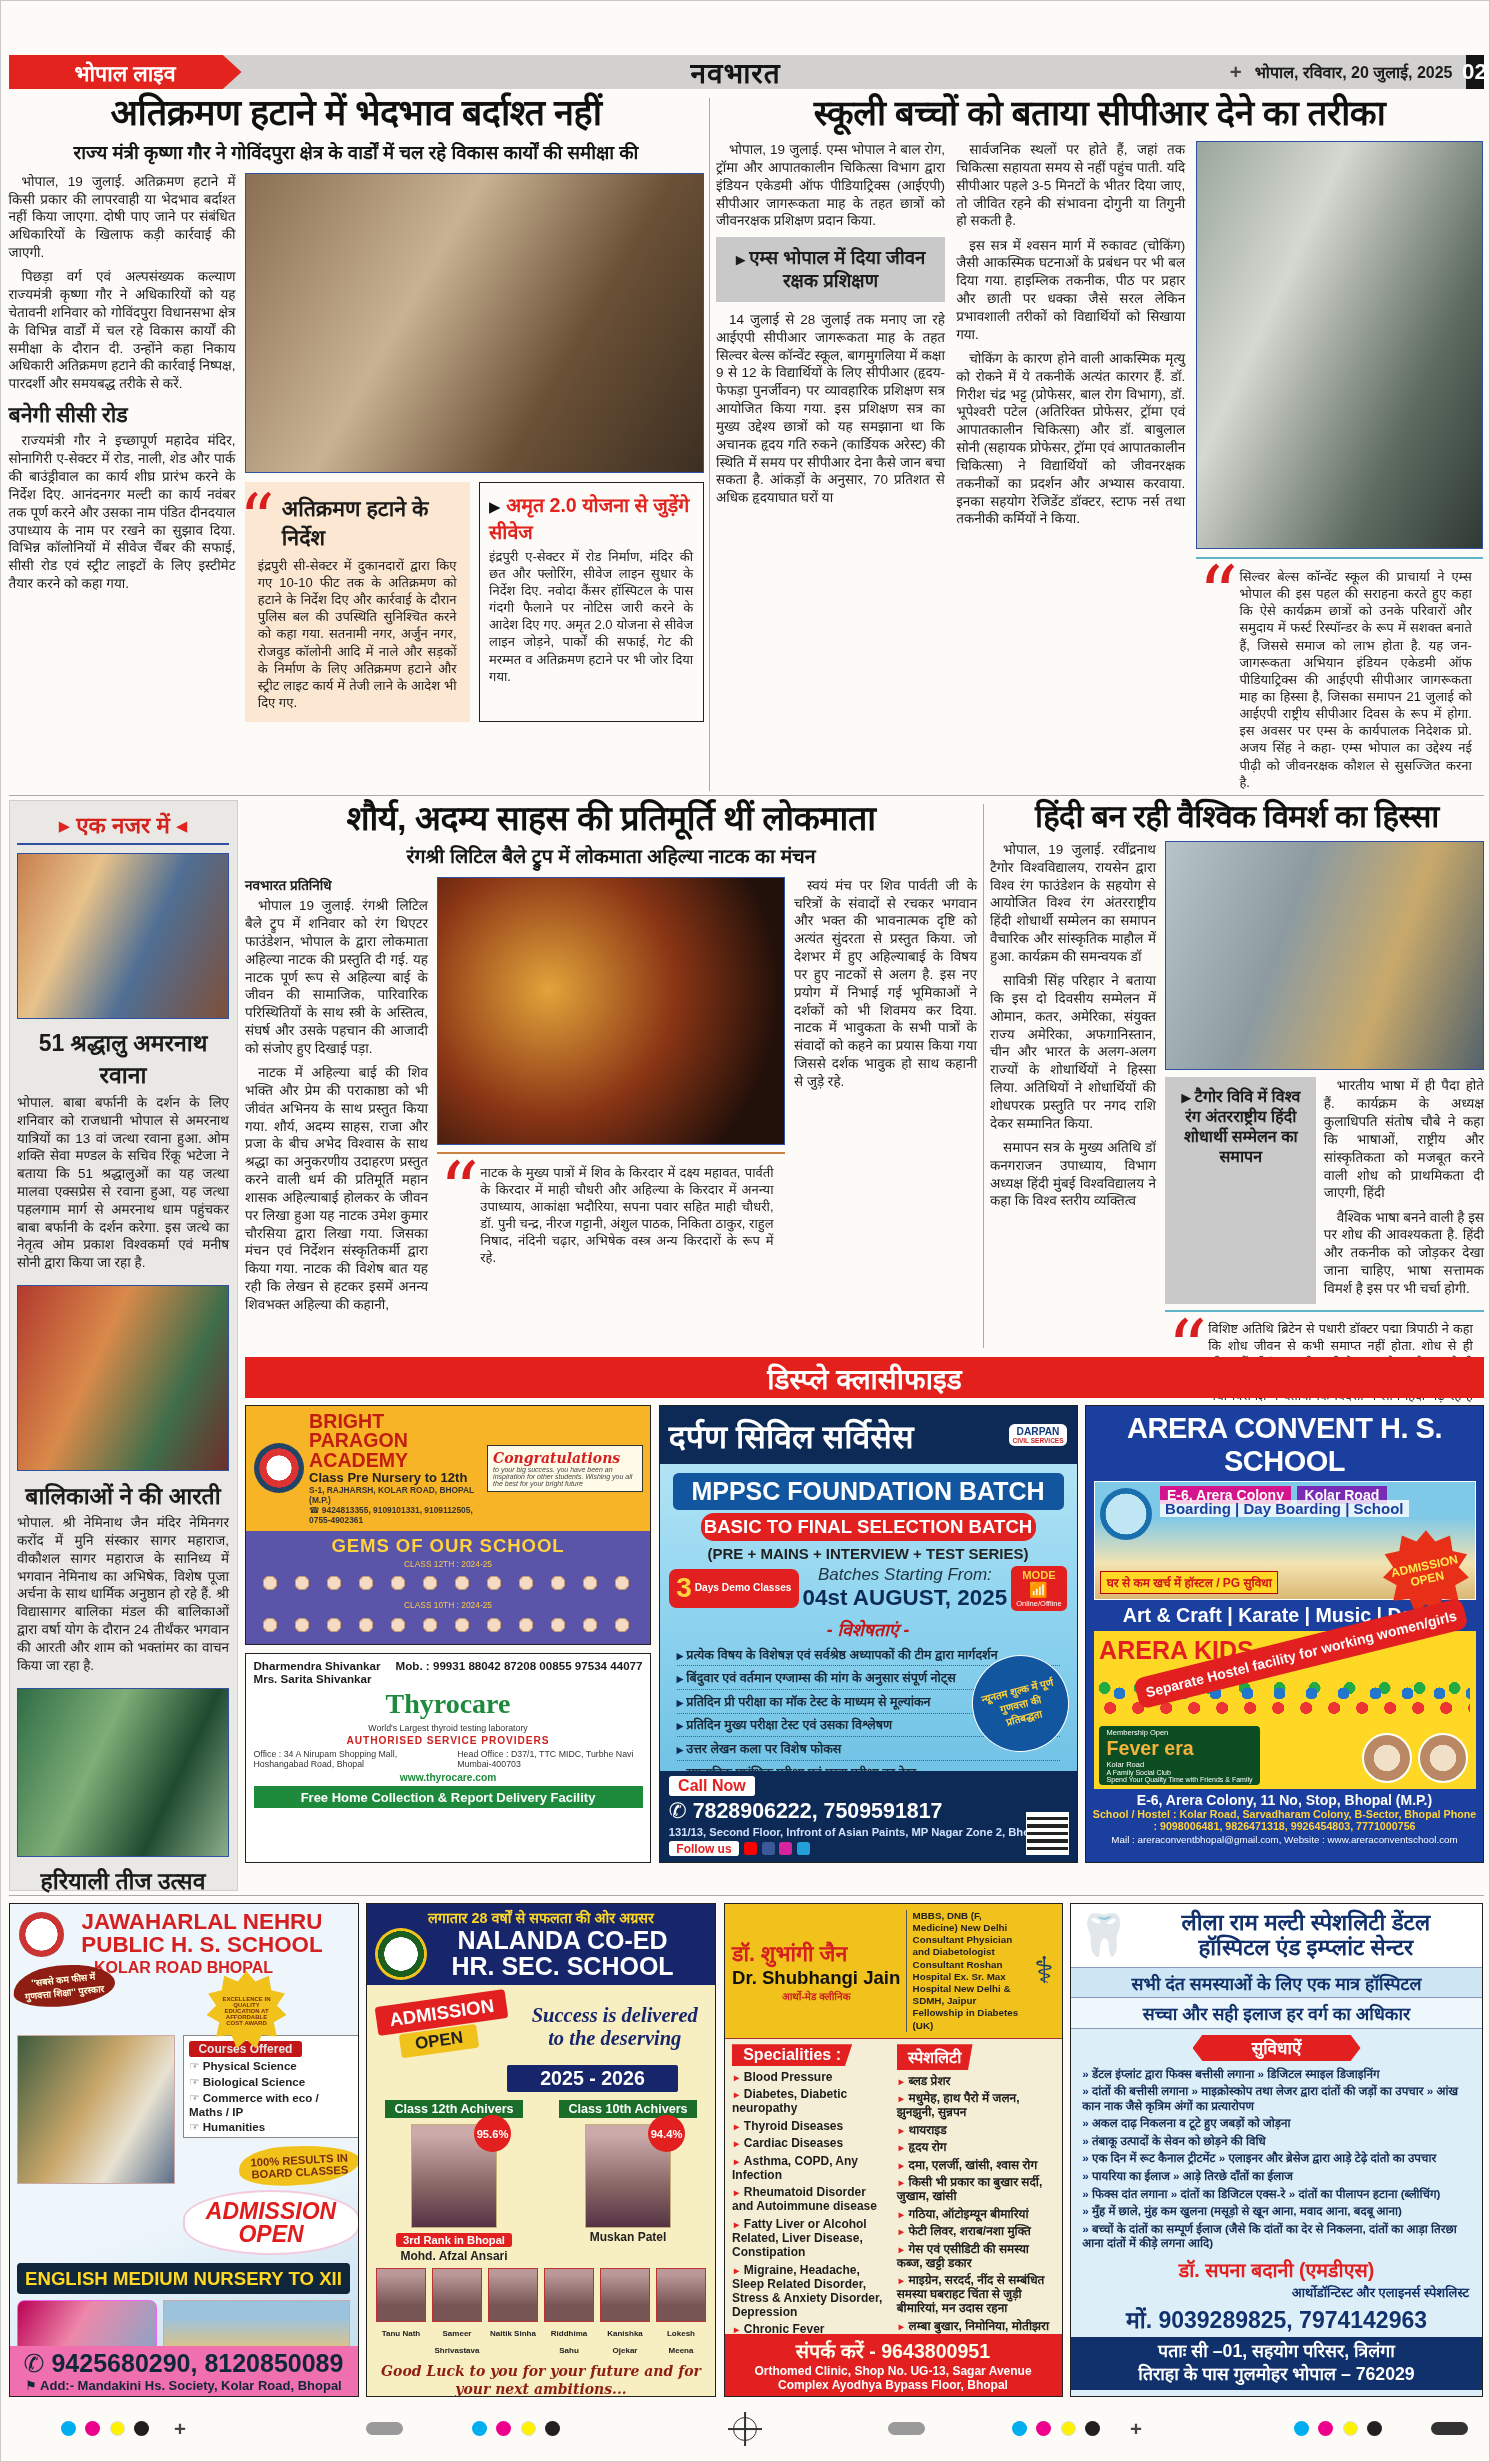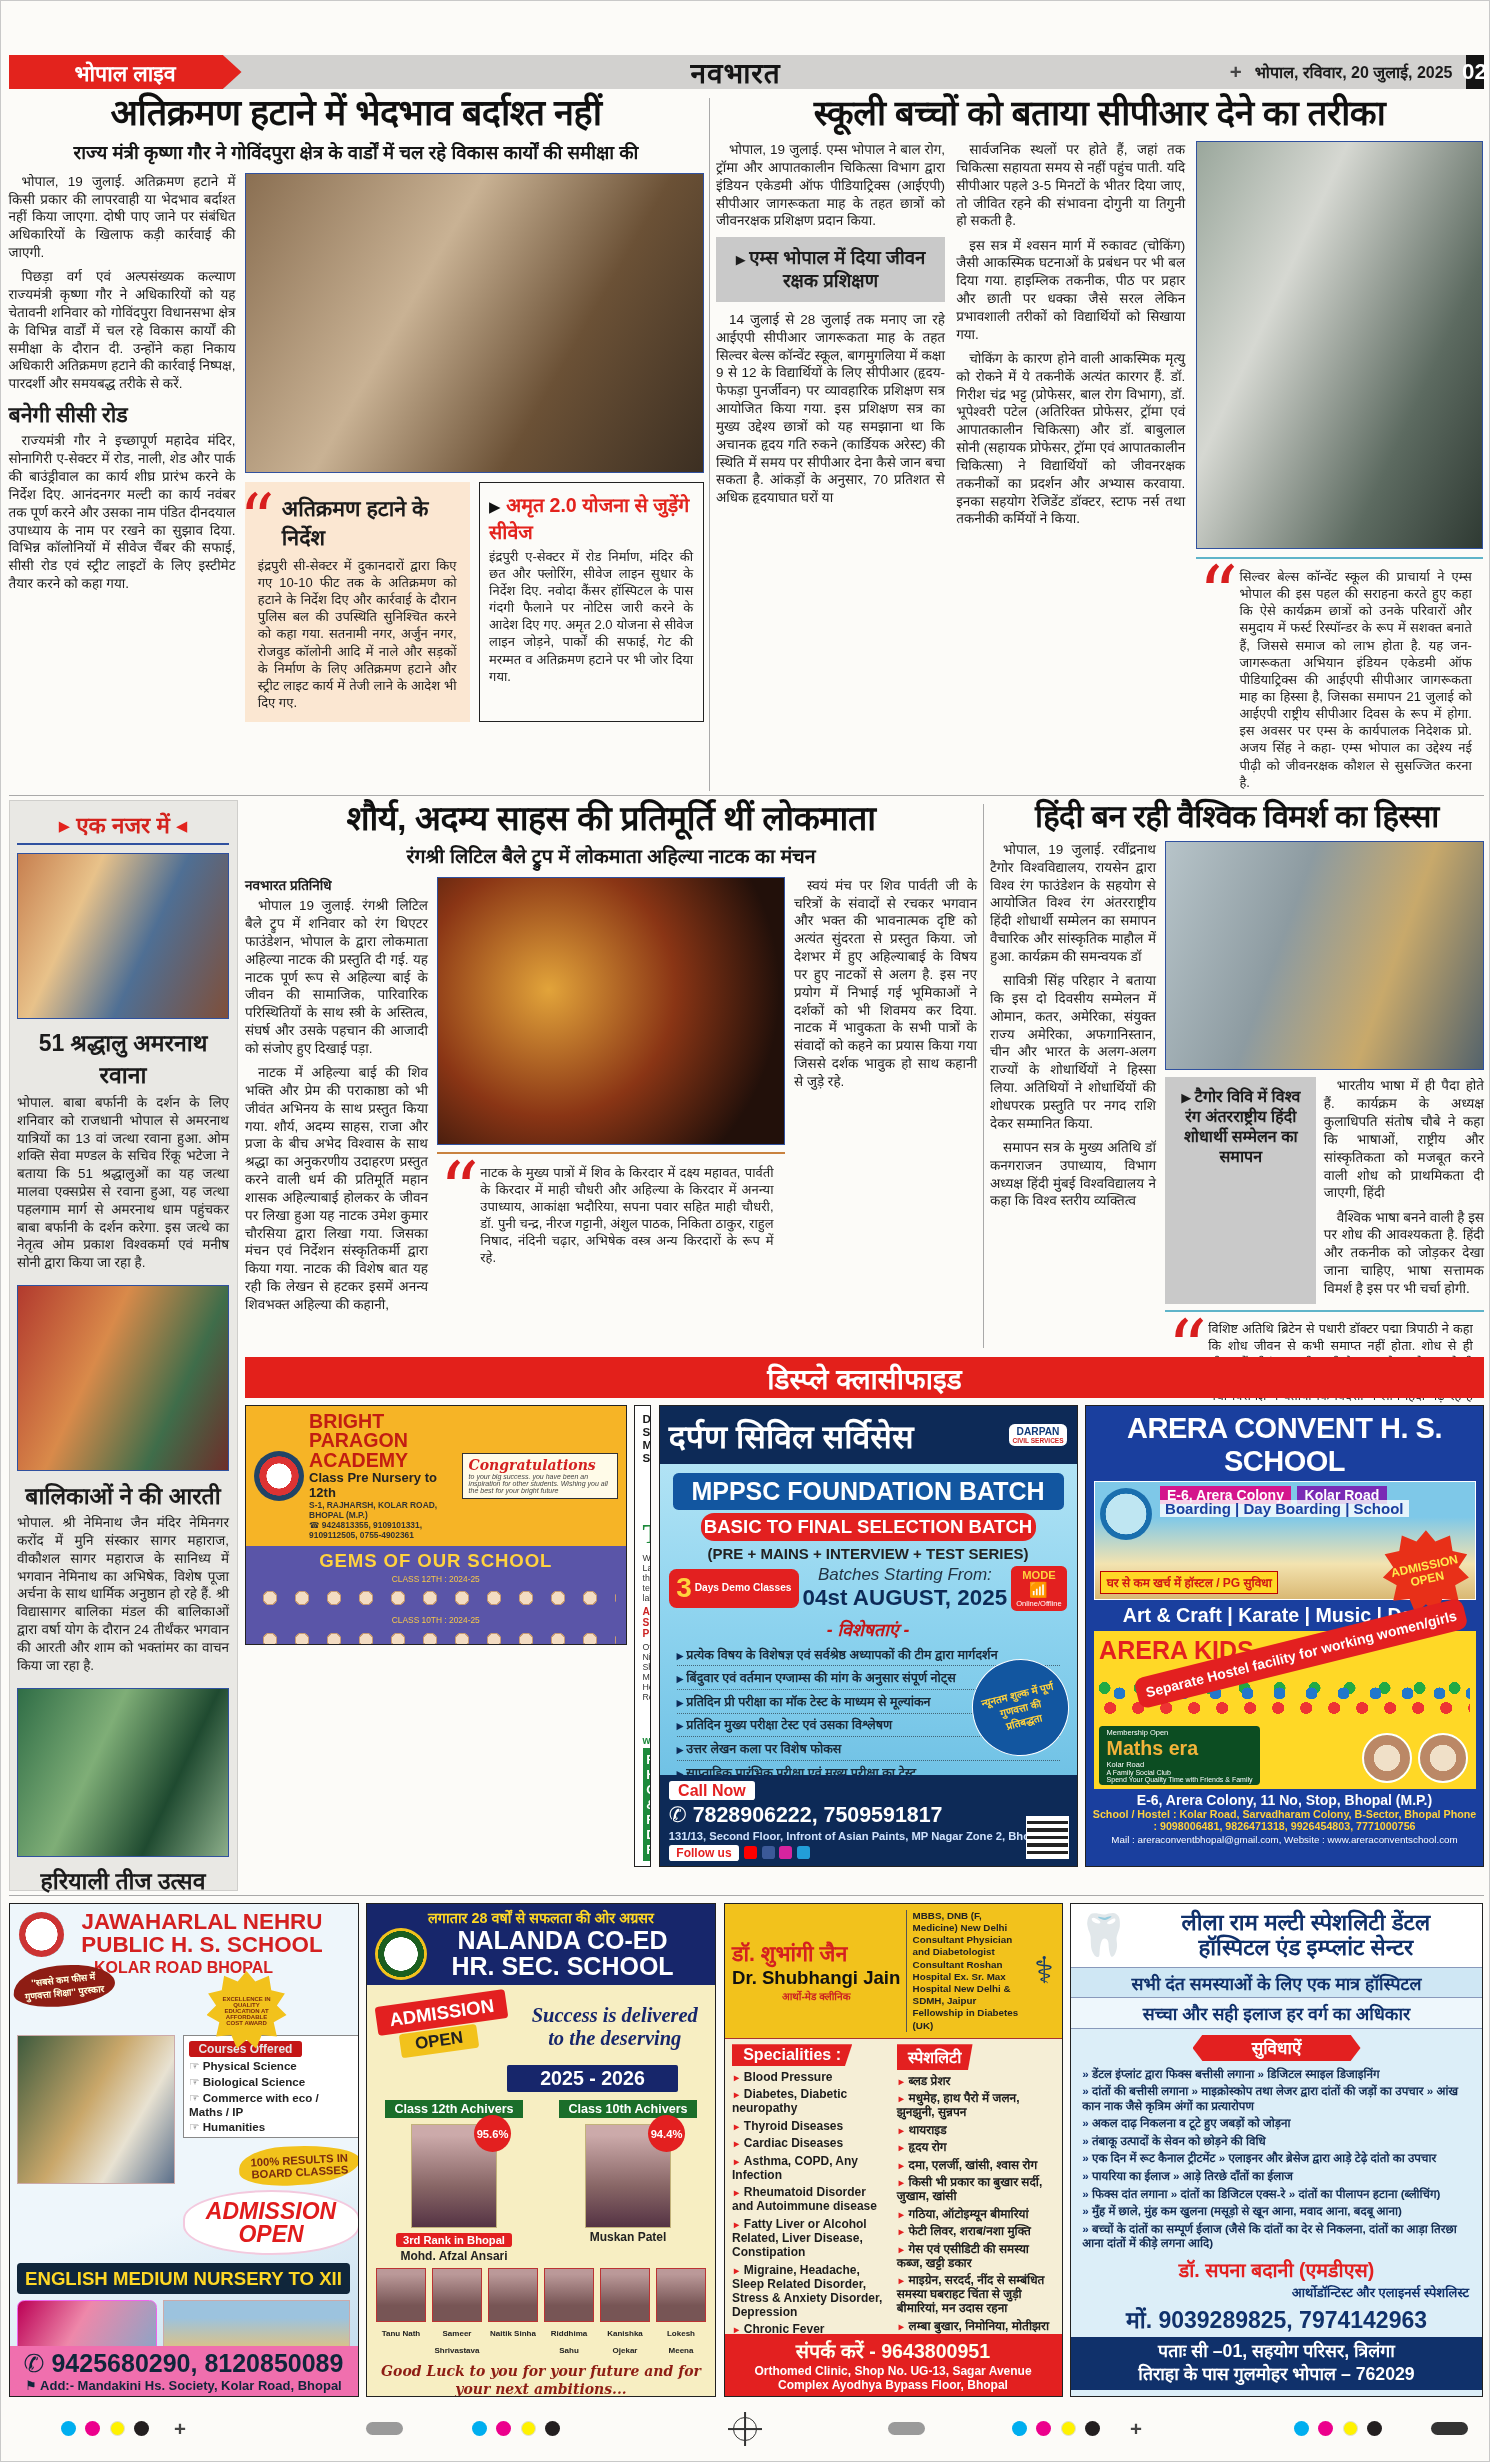--- a/index.html
+++ b/index.html
@@ -377,21 +377,21 @@
           <span>विशिष्ट अतिथि ब्रिटेन से पधारी डॉक्टर पद्मा त्रिपाठी ने कहा कि शोध जीवन से कभी समाप्त नहीं होता. शोध से ही जीवन में जीवंतता बनी रहती है. हम हमेशा शोध करते ही रहते हैं केवल एकेडमिक शोध की पहचान रह गई है. कृत्रिम मेधा विशेषज्ञ ने बताया कि विदेशों में लोग हिंदी पढ़ रहे हैं क्योंकि वे अपनी जड़ों और संस्कृति से जुड़ना चाहते हैं. उन्होंने अमेरिका में हिंदी पढ़ना और वहां की उत्सुकता का विस्तार से बताया. डॉ. अनुराधा ने बताया कि हिंदी का गुणात्मक विस्तार हो रहा है जबकि हमें हिंदी का गुणात्मक विस्तार करना है.</span>
         </div>
       </div>
     </div>
   </div>
 
   <div class="abs clsbanner" style="left:244px;top:1356px;width:1239px;height:41px">डिस्प्ले क्लासीफाइड</div>
 
   <div class="abs" style="left:244px;top:1404px;width:1239px;height:458px;display:grid;grid-template-columns:406px 419px 399px;gap:7.5px">
 
-    <div style="display:flex;gap:7.5px">
+    <div style="display:flex;flex-direction:column;gap:7.5px">
       <div class="ad" style="height:240px">
         <div class="bp-top">
           <span class="bp-logo"></span>
           <div style="flex:1">
             <div class="bp-name">BRIGHT PARAGON ACADEMY</div>
             <div class="bp-sub">Class Pre Nursery to 12th</div>
             <div class="bp-addr">S-1, RAJHARSH, KOLAR ROAD, BHOPAL (M.P.)</div>
             <div class="bp-addr">☎ 9424813355, 9109101331, 9109112505, 0755-4902361</div>
           </div>
           <div class="bp-cong">
@@ -495,21 +495,21 @@
             <span>ADMISSION OPEN</span>
           </div>
       </div>
       <div class="ar-act">Art &amp; Craft | Karate | Music | Dance</div>
       <div class="ar-kids">
         <div class="kt">ARERA KIDS</div>
         <div class="kidsart"></div>
         <div class="ar-sep">Separate Hostel facility for working women/girls</div>
         <div class="clubera">
           <div class="c1">Membership Open</div>
-          <div class="c2">Maths era</div>
+          <div class="c2">Fever era</div>
           <div class="c1">Kolar Road</div>
           <div class="c3">A Family Social Club</div>
           <div class="c3">Spend Your Quality Time with Friends &amp; Family</div>
         </div>
         <div class="ar-circ">
             <i></i>
             <i></i>
           </div>
       </div>
       <div class="ar-addr">E-6, Arera Colony, 11 No, Stop, Bhopal (M.P.)</div>

